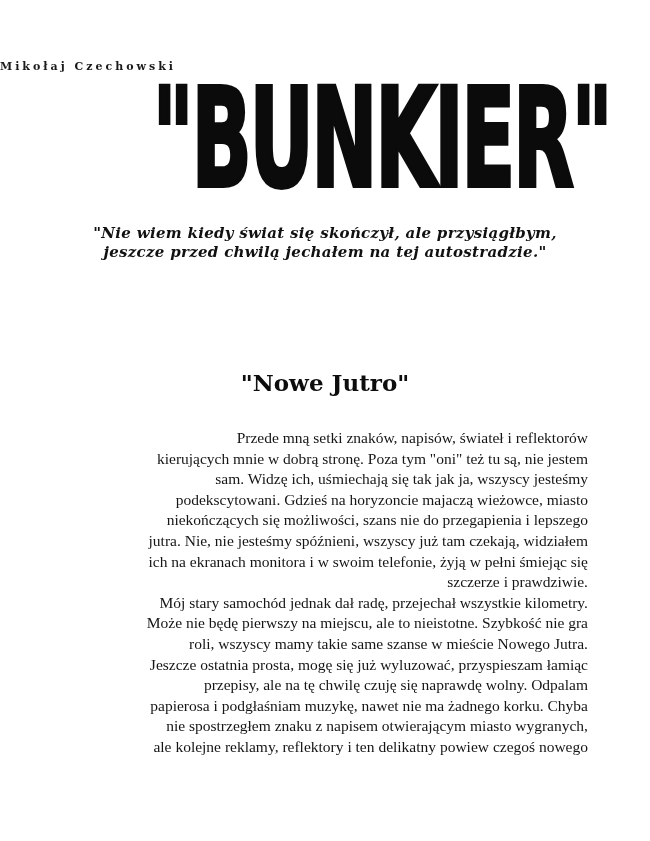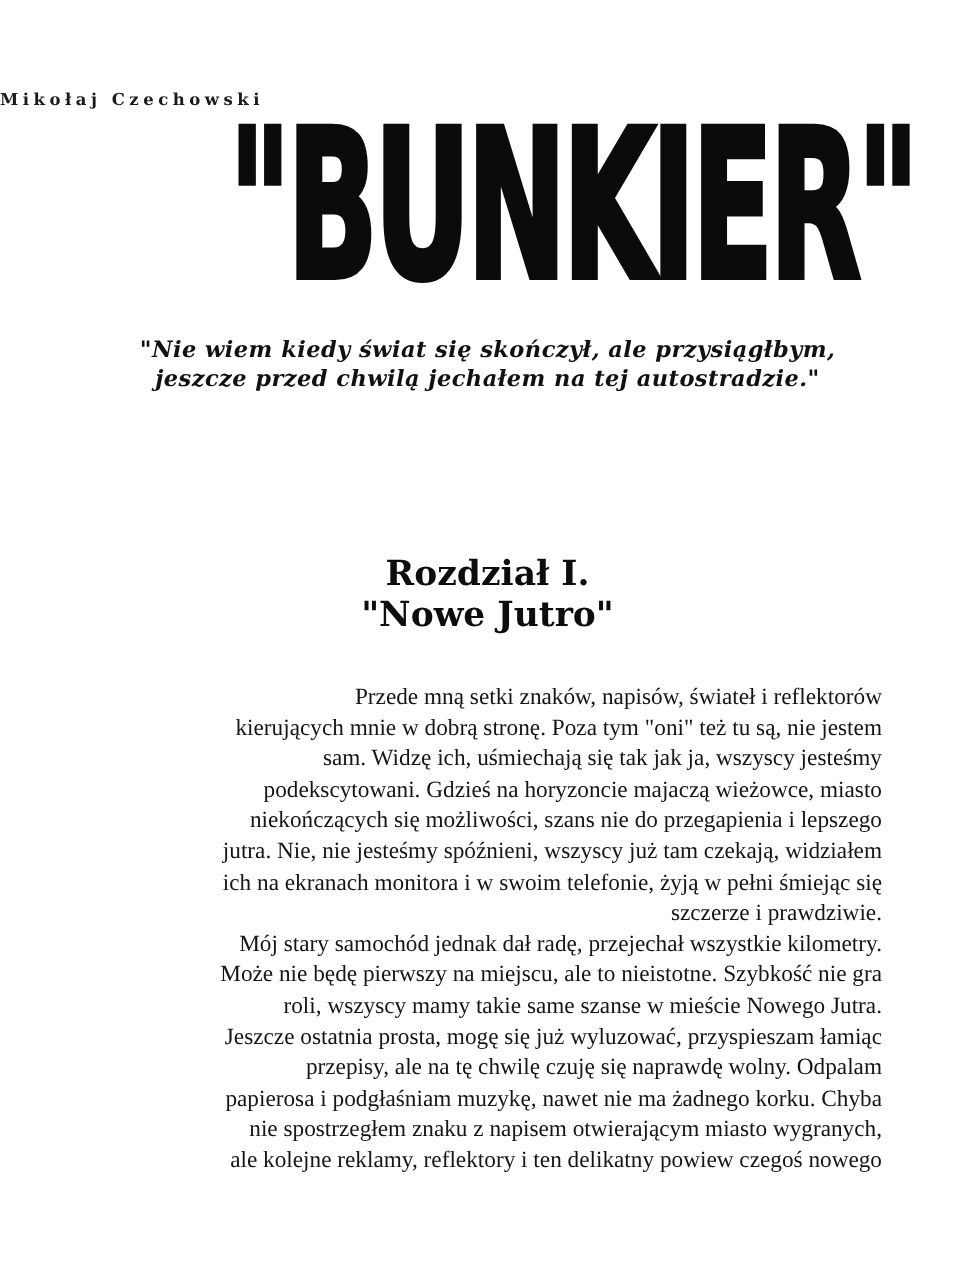--- a/index.html
+++ b/index.html
@@ -90,21 +90,20 @@
   <div class="author">Mikołaj Czechowski</div>
 
   <div class="title-wrap">
     <span class="title">"BUNKIER"</span>
   </div>
 
   <div class="epigraph">"Nie wiem kiedy świat się skończył, ale przysiągłbym,
 jeszcze przed chwilą jechałem na tej autostradzie."</div>
 
   <div class="chapter">
-    <div>Rozdział I.</div>
     <div>"Nowe Jutro"</div>
   </div>
 
   <div class="body-text">
     <p>Przede mną setki znaków, napisów, świateł i reflektorów
 kierujących mnie w dobrą stronę. Poza tym "oni" też tu są, nie jestem
 sam. Widzę ich, uśmiechają się tak jak ja, wszyscy jesteśmy
 podekscytowani. Gdzieś na horyzoncie majaczą wieżowce, miasto
 niekończących się możliwości, szans nie do przegapienia i lepszego
 jutra. Nie, nie jesteśmy spóźnieni, wszyscy już tam czekają, widziałem

